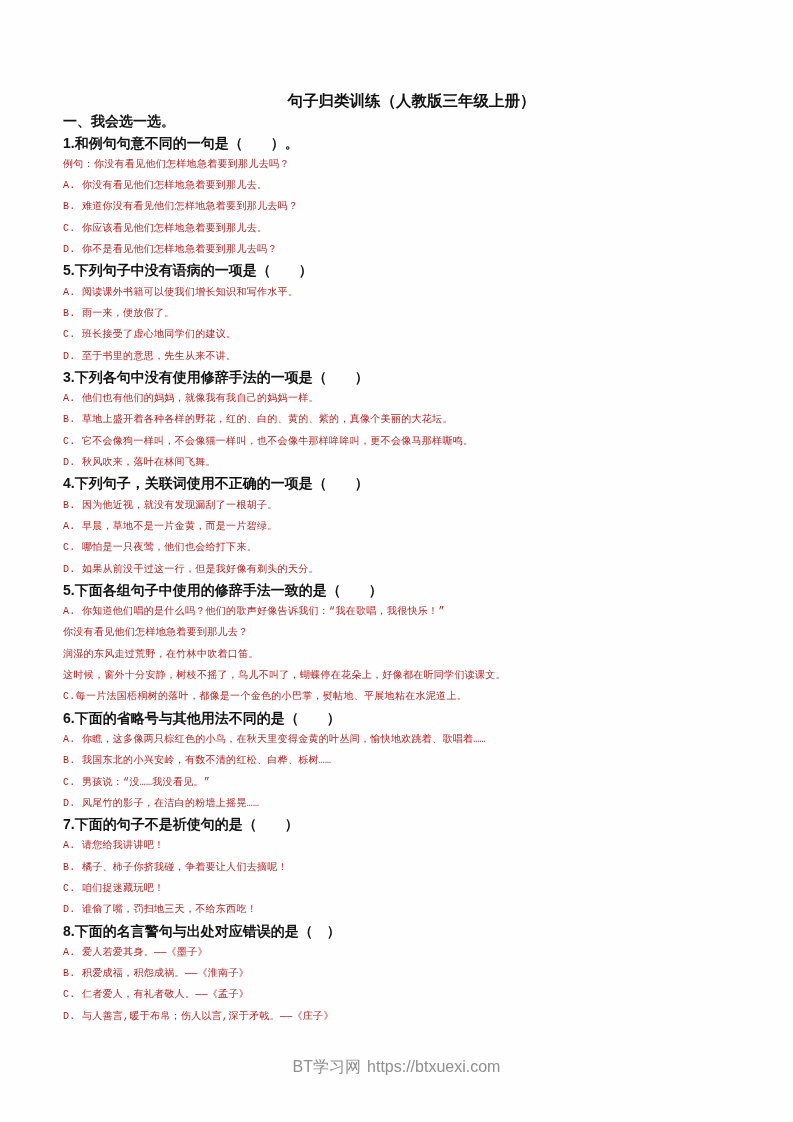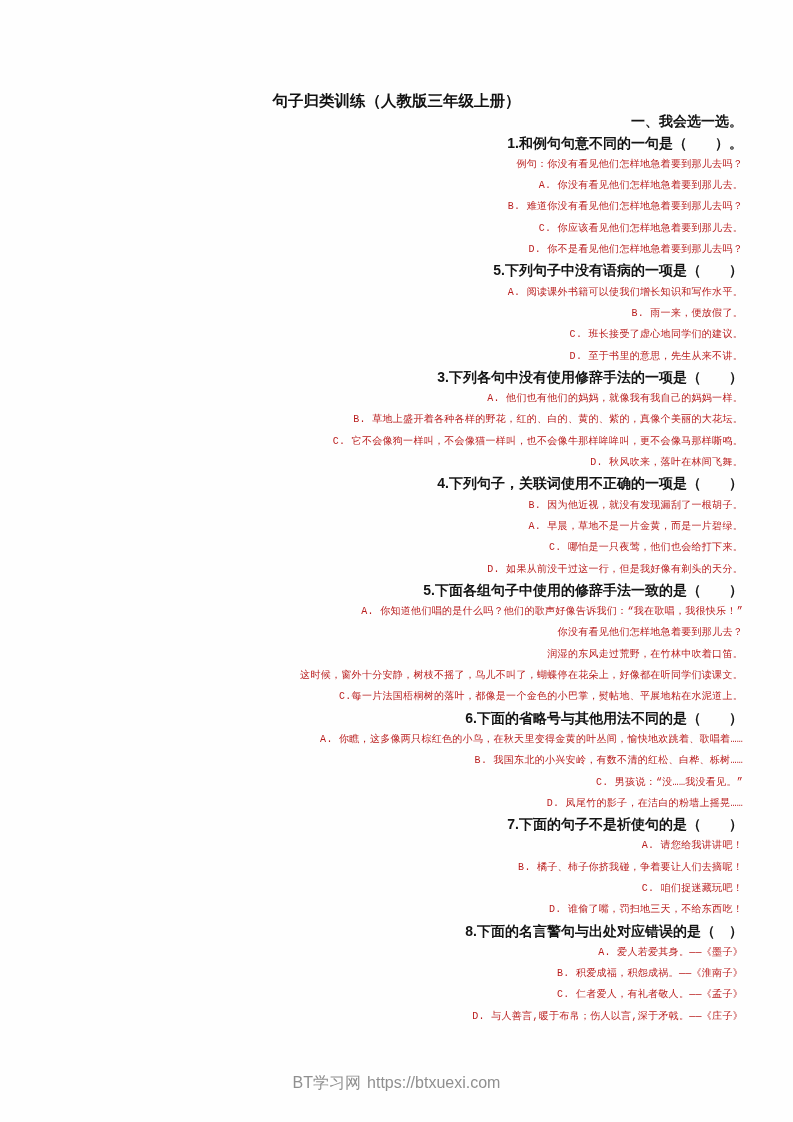--- a/index.html
+++ b/index.html
@@ -6,27 +6,26 @@
     margin: 0;
     padding: 0;
     background: #ffffff;
   }
   .page {
     position: relative;
     width: 793px;
     height: 1122px;
     background: #fefefe;
     box-sizing: border-box;
-    padding: 90px 50px 0 63px;
+    padding: 90px 20px 0 63px;
     overflow: hidden;
   }
   .row {
     line-height: 21.3px;
     white-space: nowrap;
-    text-align: right;
   }
   .doc-title {
     font-family: "Liberation Sans", "DejaVu Sans", sans-serif;
     font-weight: 700;
     font-size: 15.5px;
     color: #111111;
     text-align: center;
     margin-left: -13px; 
   }
   .q-heading, .section-heading {
@@ -37,21 +36,21 @@
   }
   .line {
     font-family: Liberation Mono, monospace;
     font-size: 10px;
     color: #b91c1c;
     letter-spacing: 0.3px;
   }
   .footer {
     position: absolute;
     left: 0;
-    bottom: 28px;
+    bottom: 44px;
     width: 100%;
     text-align: center;
     font-family: "Liberation Sans", "DejaVu Sans", sans-serif;
     font-size: 16px;
     color: #8f8f8f;
   }
   .footer .url {
     margin-left: 6px;
   }
 </style>

